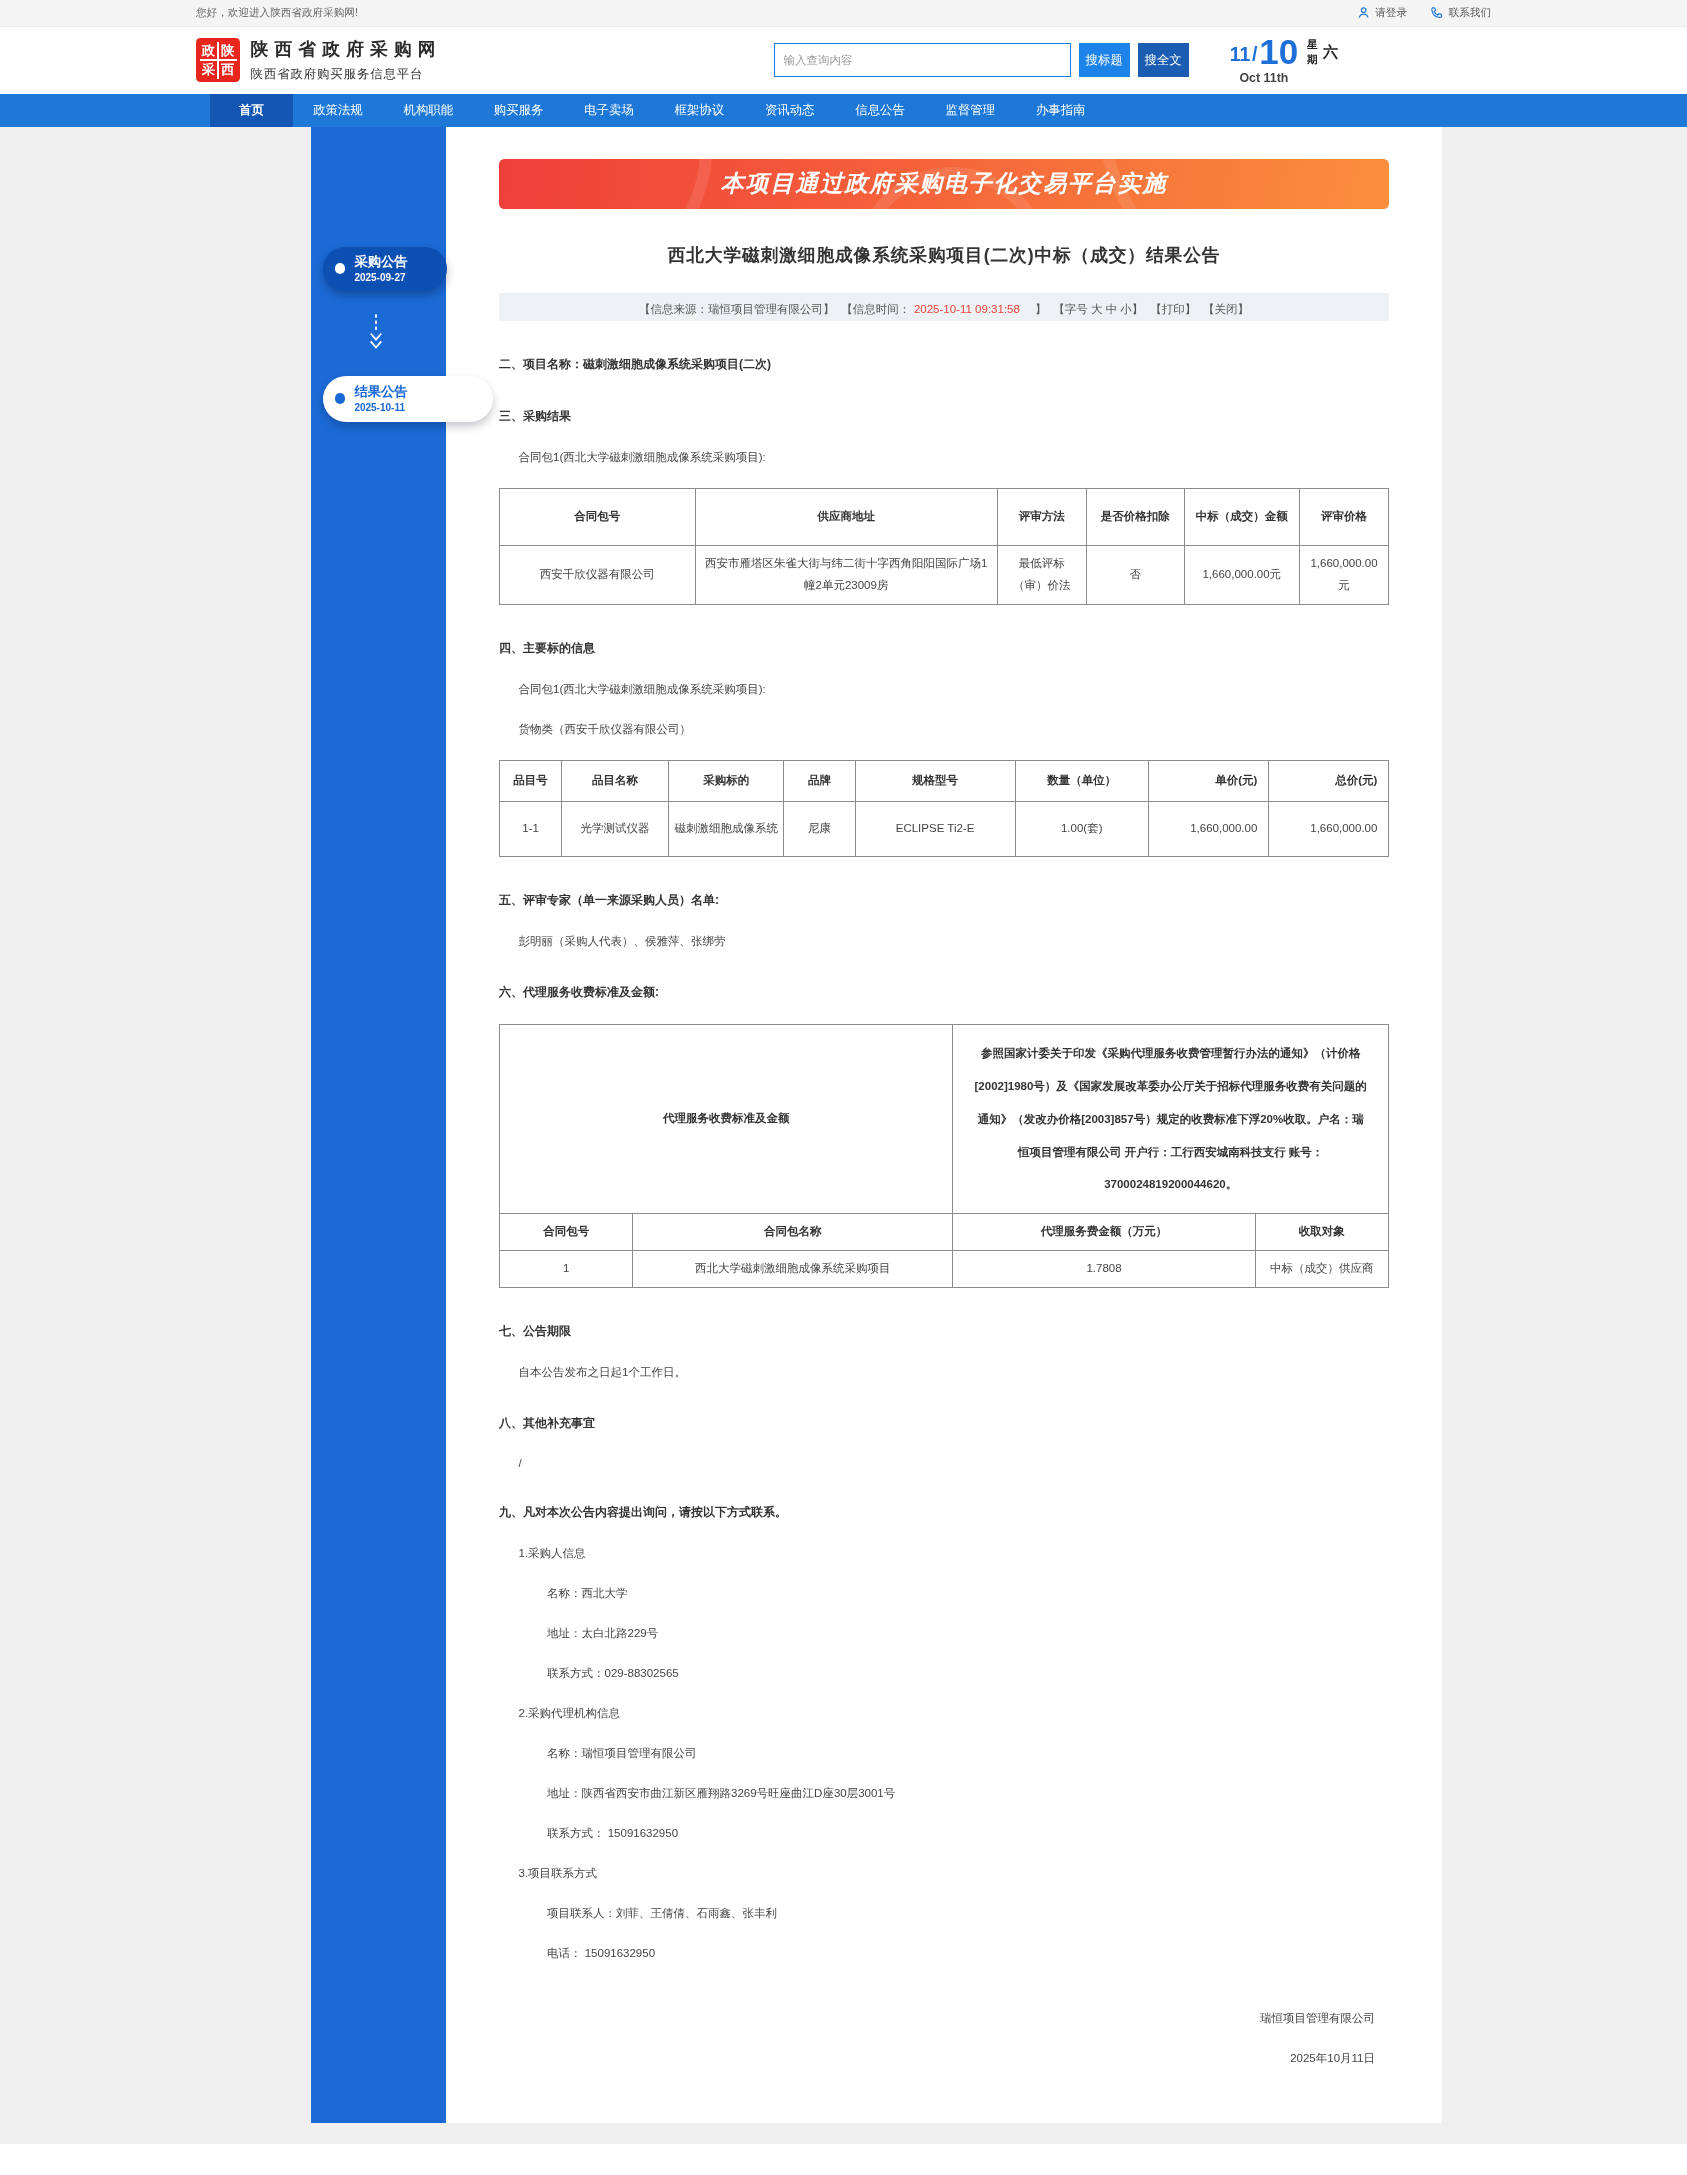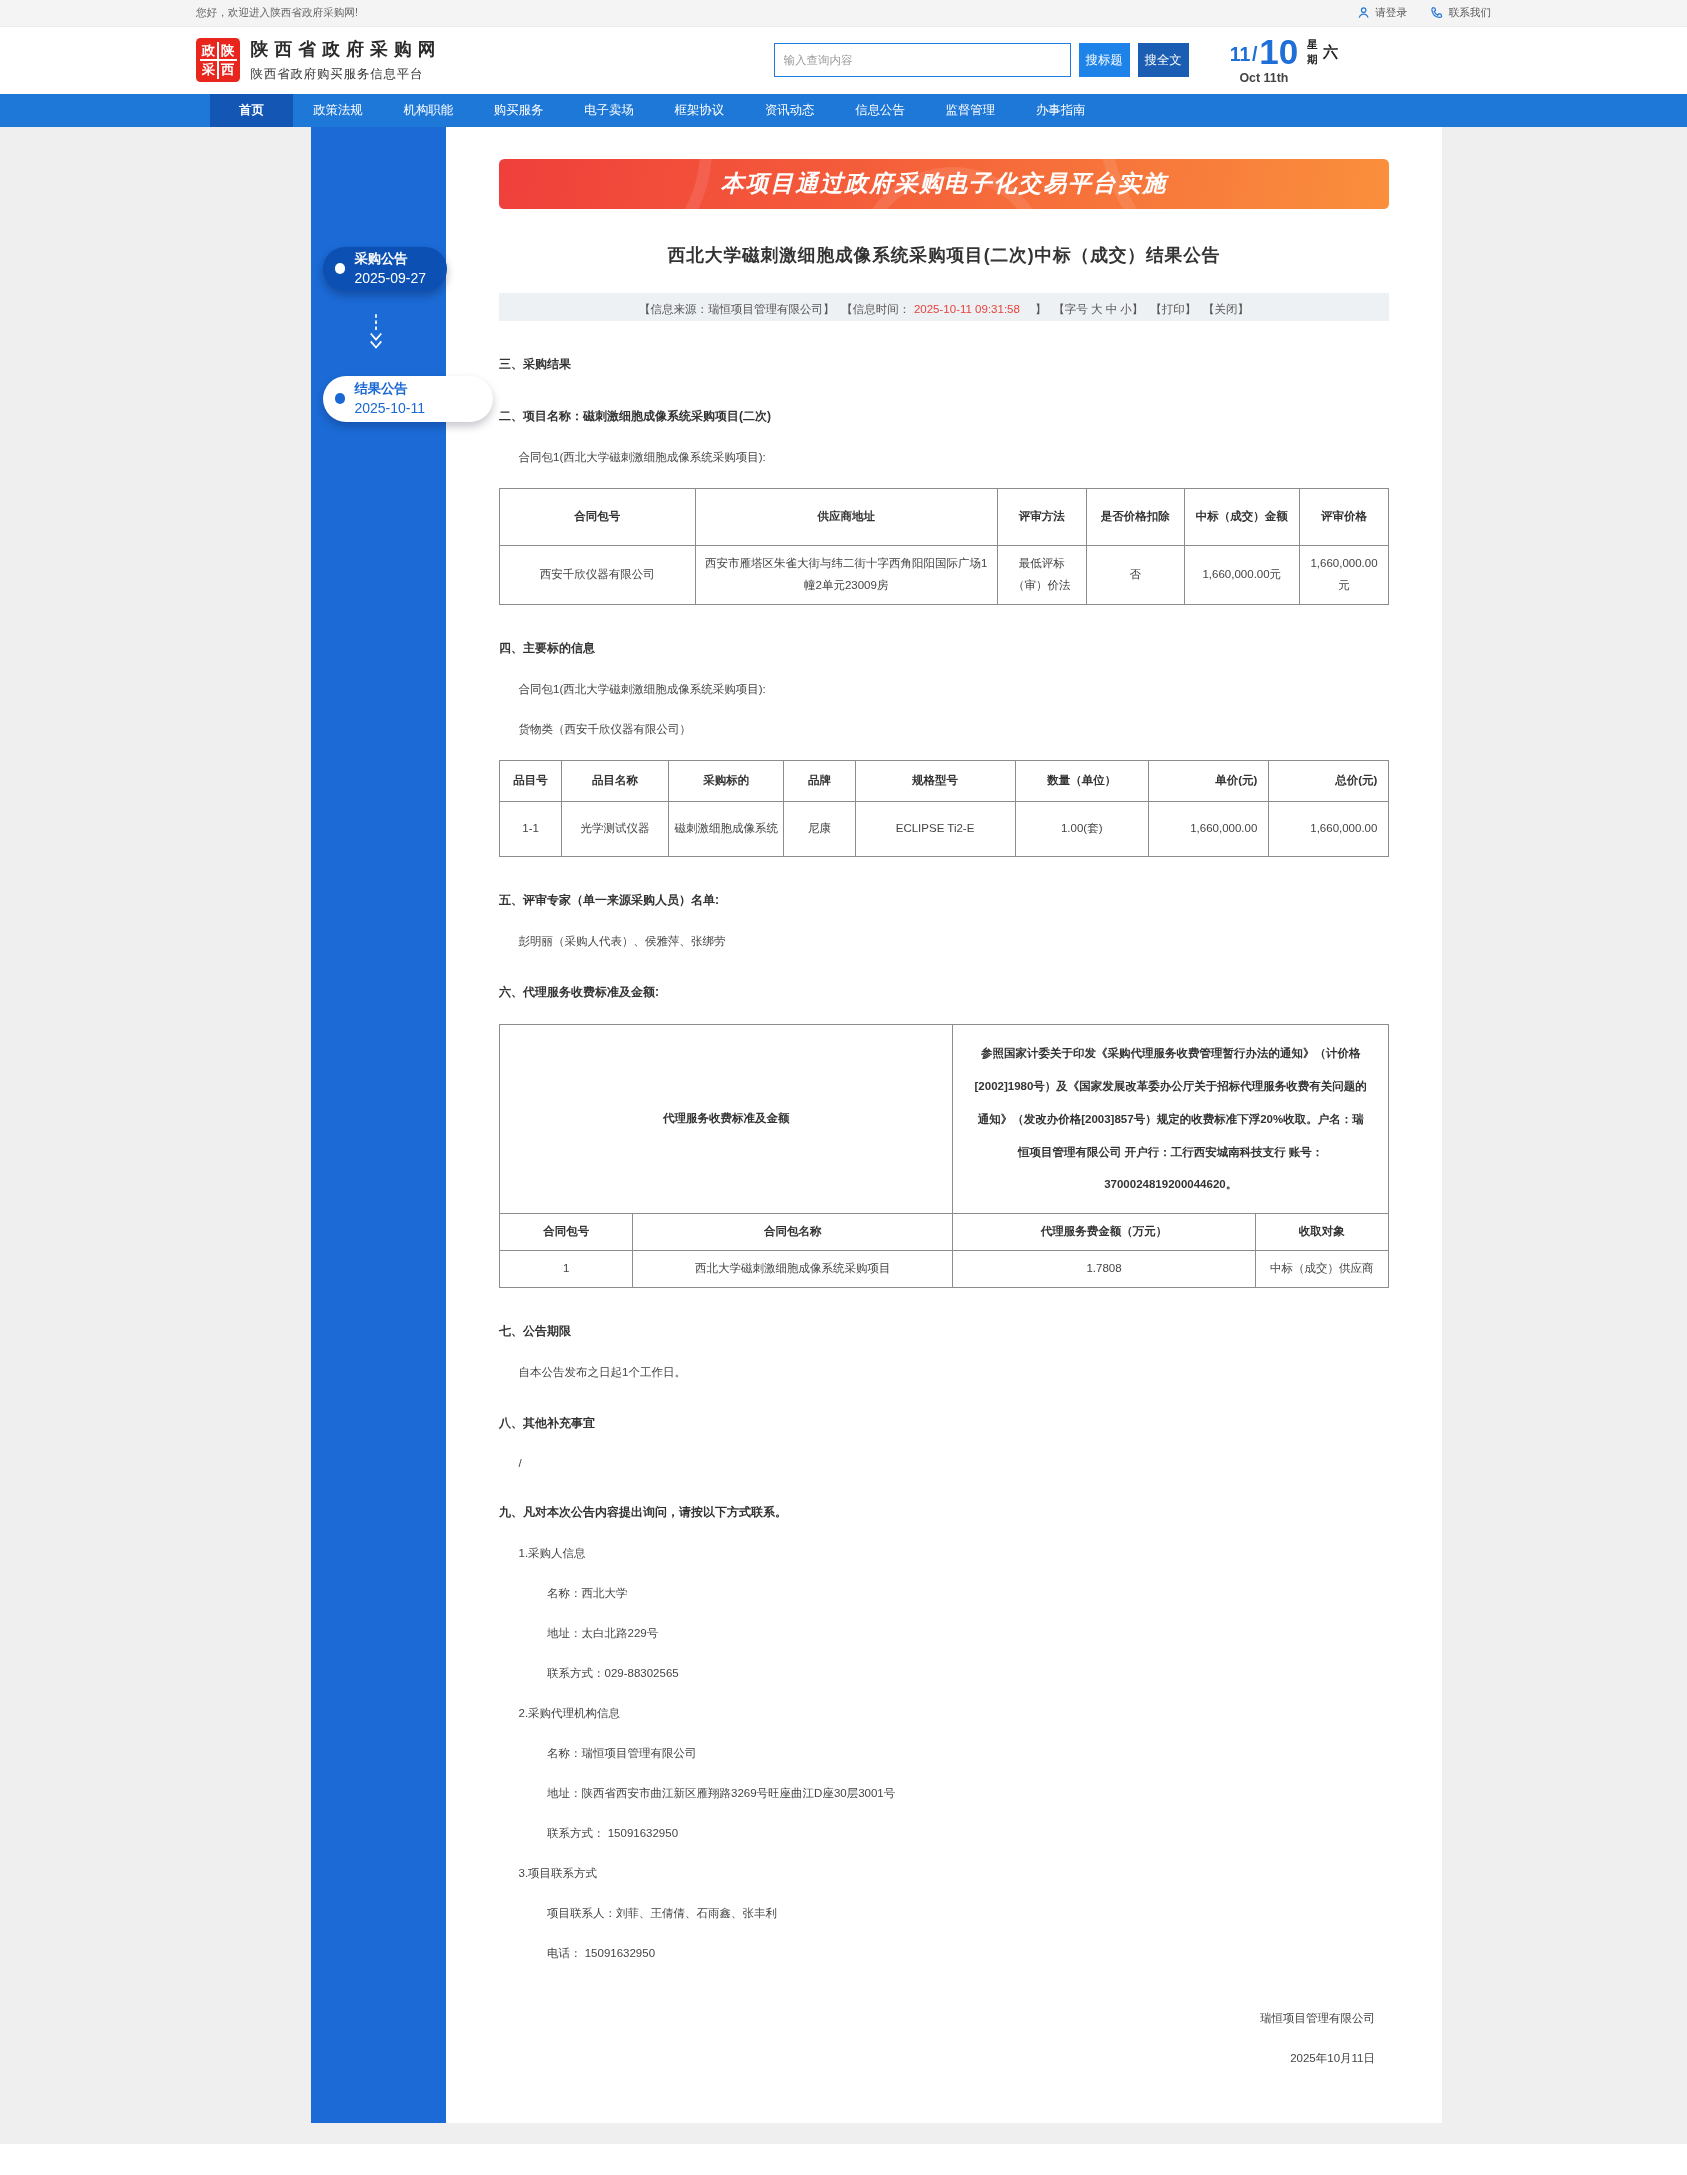--- a/index.html
+++ b/index.html
@@ -60,21 +60,21 @@
   
   .side { width:135px; background:#1b6ad6; flex-shrink:0; padding-top:120px; position:relative; }
   .pill { display:flex; align-items:center; border-radius:25px; cursor:pointer; position:relative; z-index:2; }
   .pill-1 { width:124px; height:44px; margin-left:11.5px; background:#0c50b4; box-shadow:0 4.4px 8px rgba(0,0,30,.28); }
   .pill-2 { width:170px; height:46px; margin-left:11.5px; background:#ffffff; box-shadow:0 4.4px 8.9px rgba(0,0,30,.22); }
   .pill .dot { width:10.6px; height:10.6px; border-radius:50%; margin:0 8.9px 0 12.4px; flex-shrink:0; }
   .pill-1 .dot { background:#fff; }
   .pill-2 .dot { background:#1a68d5; }
   .pill-txt { display:flex; flex-direction:column; }
   .pill-title { font-size:13.3px; font-weight:bold; line-height:1.4; }
-  .pill-date { font-size:14px; font-weight:normal; line-height:1.3; }
+  .pill-date { font-size:10px; font-weight:bold; line-height:1.3; }
   .pill-1 .pill-title,.pill-1 .pill-date { color:#fff; }
   .pill-2 .pill-title,.pill-2 .pill-date { color:#1a68d5; }
   .side-arrow { display:flex; justify-content:center; margin:23px 0 23px -5.3px; }
 
   
   .article { background:#fff; flex:1; padding:32px 53px 57px; }
   .banner { height:50px; border-radius:5.3px; position:relative; overflow:hidden;
     background:linear-gradient(100deg,#ef3f3b 0%,#f4593a 35%,#fa8f3c 100%);
     display:flex; align-items:center; justify-content:center; }
   .banner-text { color:#fff; font-size:23px; font-weight:bold; font-style:italic; letter-spacing:1.8px; position:relative; z-index:2; }
@@ -228,22 +228,22 @@
         <div class="art-title">西北大学磁刺激细胞成像系统采购项目(二次)中标（成交）结果公告</div>
 
         <div class="meta">
           <span>【信息来源：瑞恒项目管理有限公司】</span>
           <span>【信息时间：</span><span class="red">2025-10-11 09:31:58</span><span>　】</span>
           <span class="click">【字号 大 中 小】</span>
           <span class="click">【打印】</span>
           <span class="click">【关闭】</span>
         </div>
 
+        <div class="sec-h">二、项目名称：磁刺激细胞成像系统采购项目(二次)</div>
         <div class="sec-h">三、采购结果</div>
-        <div class="sec-h">二、项目名称：磁刺激细胞成像系统采购项目(二次)</div>
         <div class="sec-p">合同包1(西北大学磁刺激细胞成像系统采购项目):</div>
 
         <table class="t1">
           <colgroup>
               <col style="width:22%">
               <col style="width:34%">
               <col style="width:10%">
               <col style="width:11%">
               <col style="width:13%">
               <col style="width:10%">

